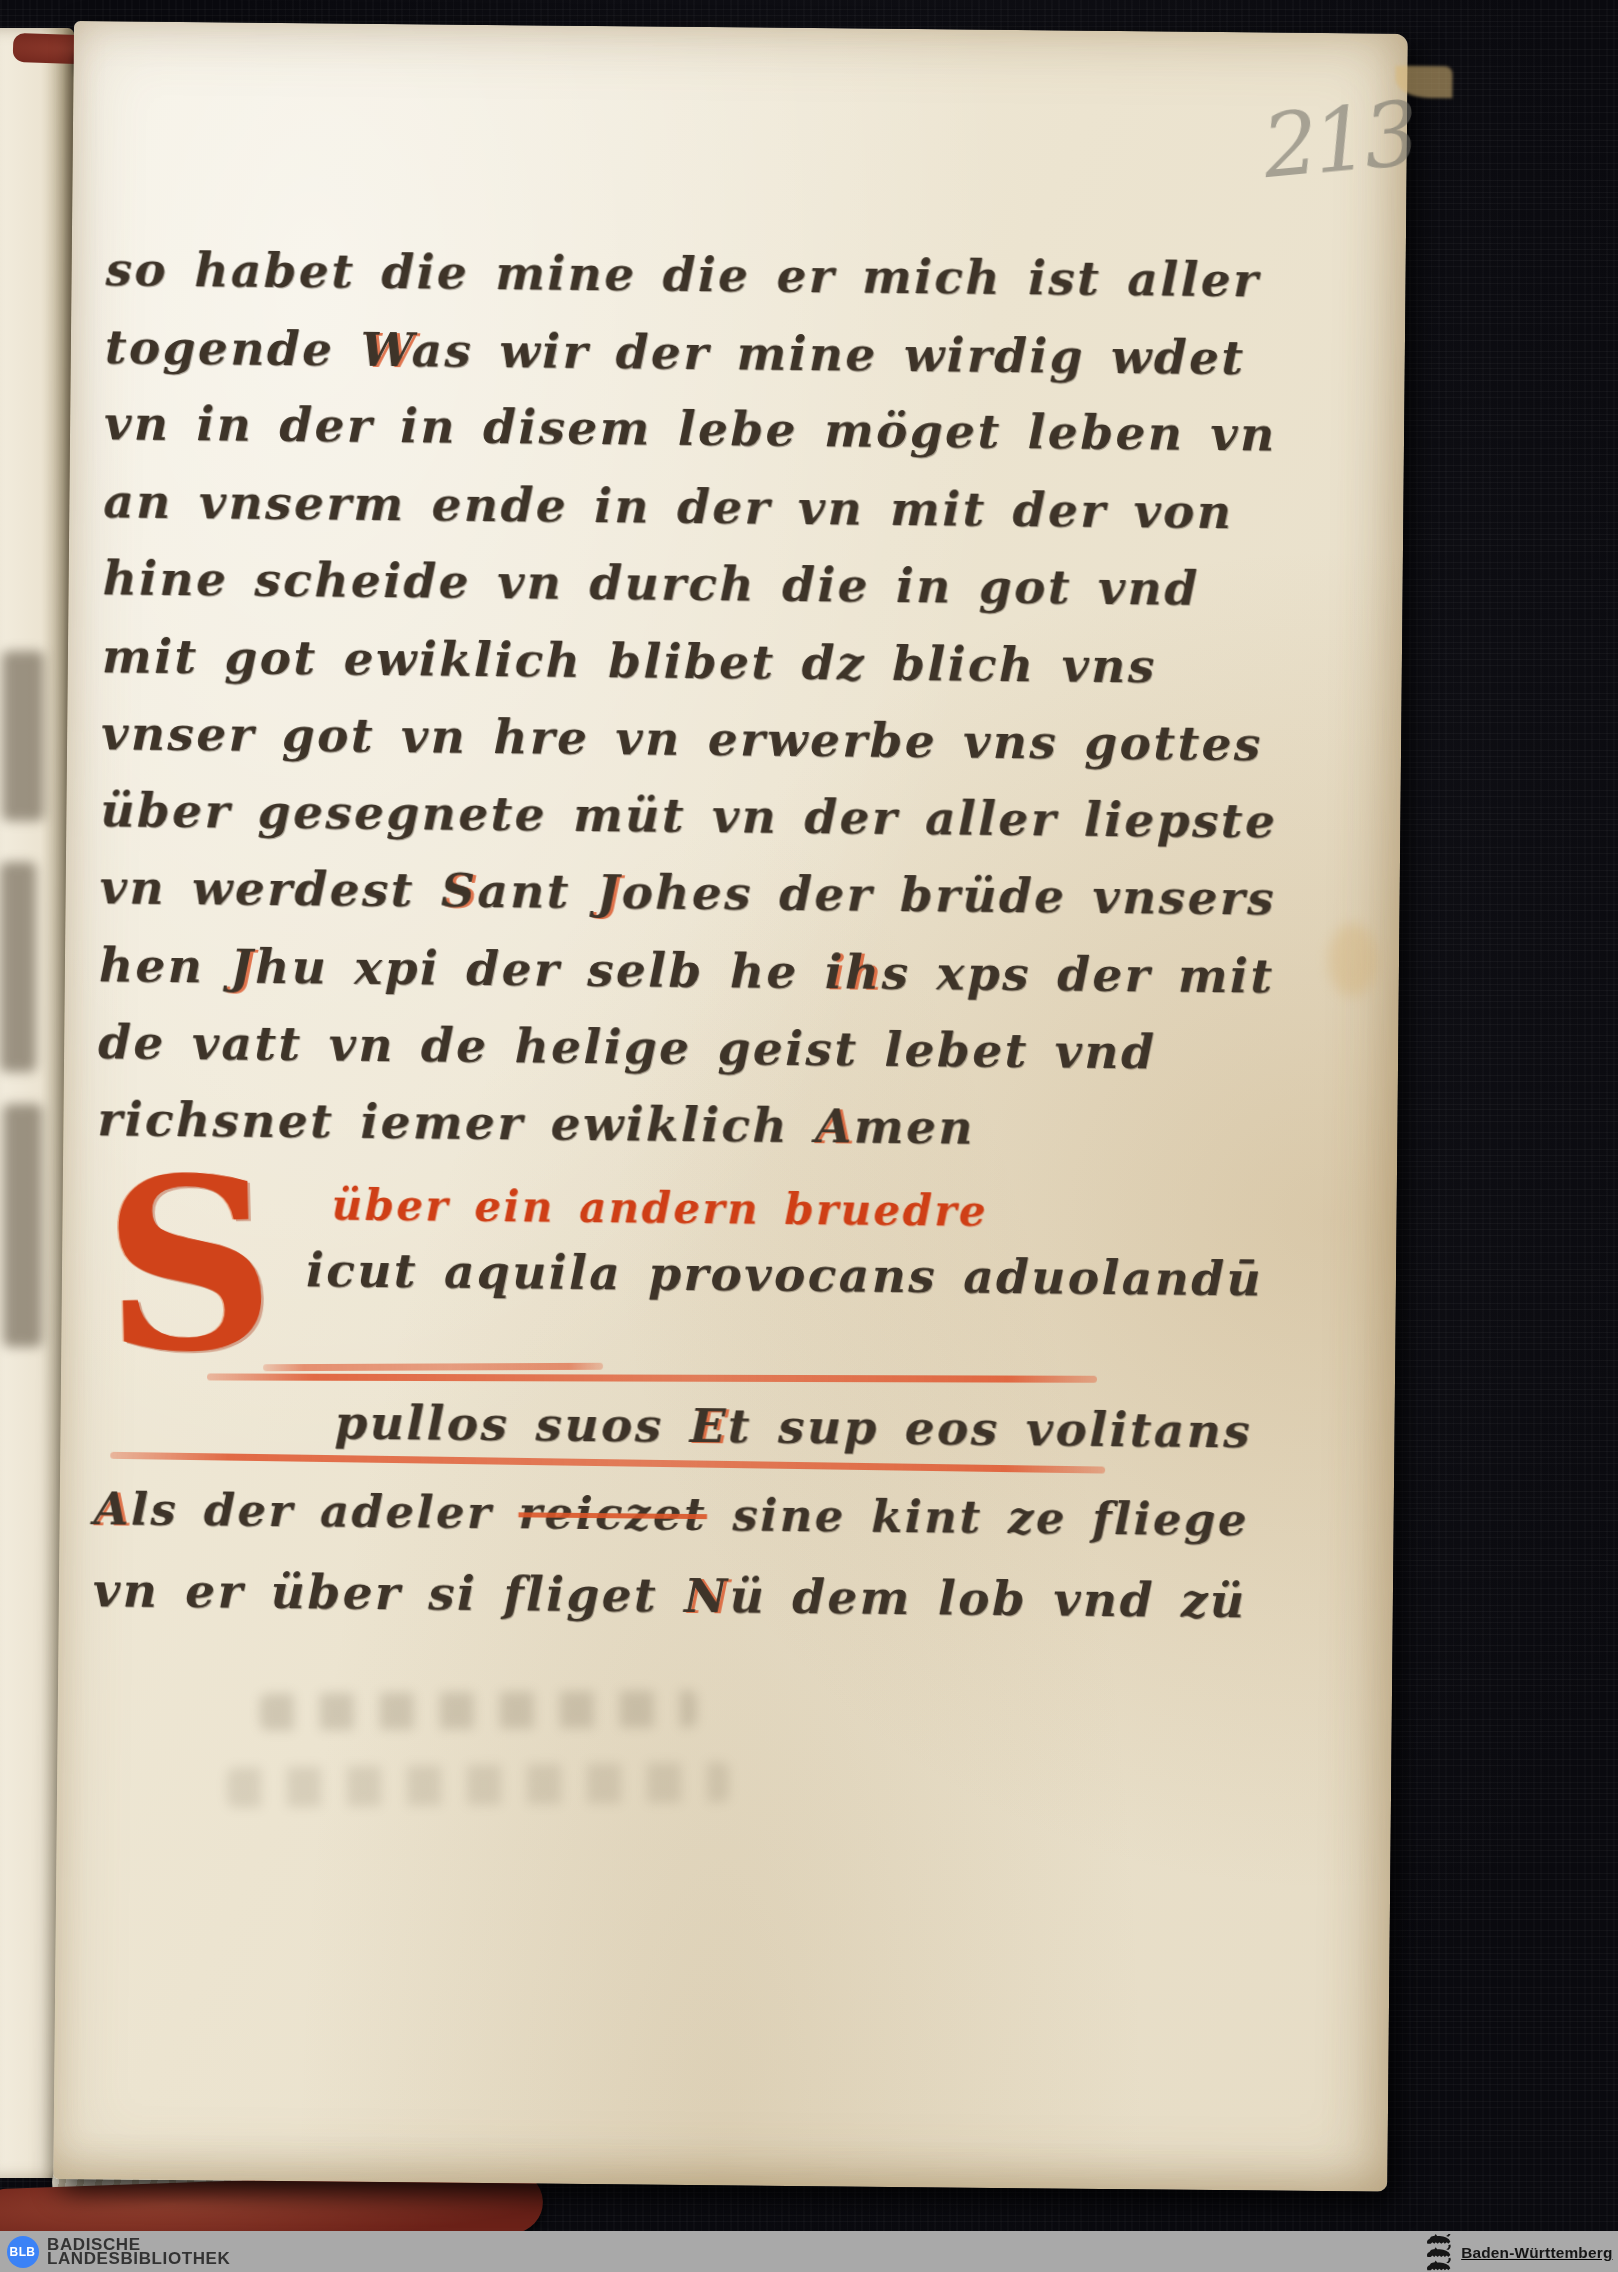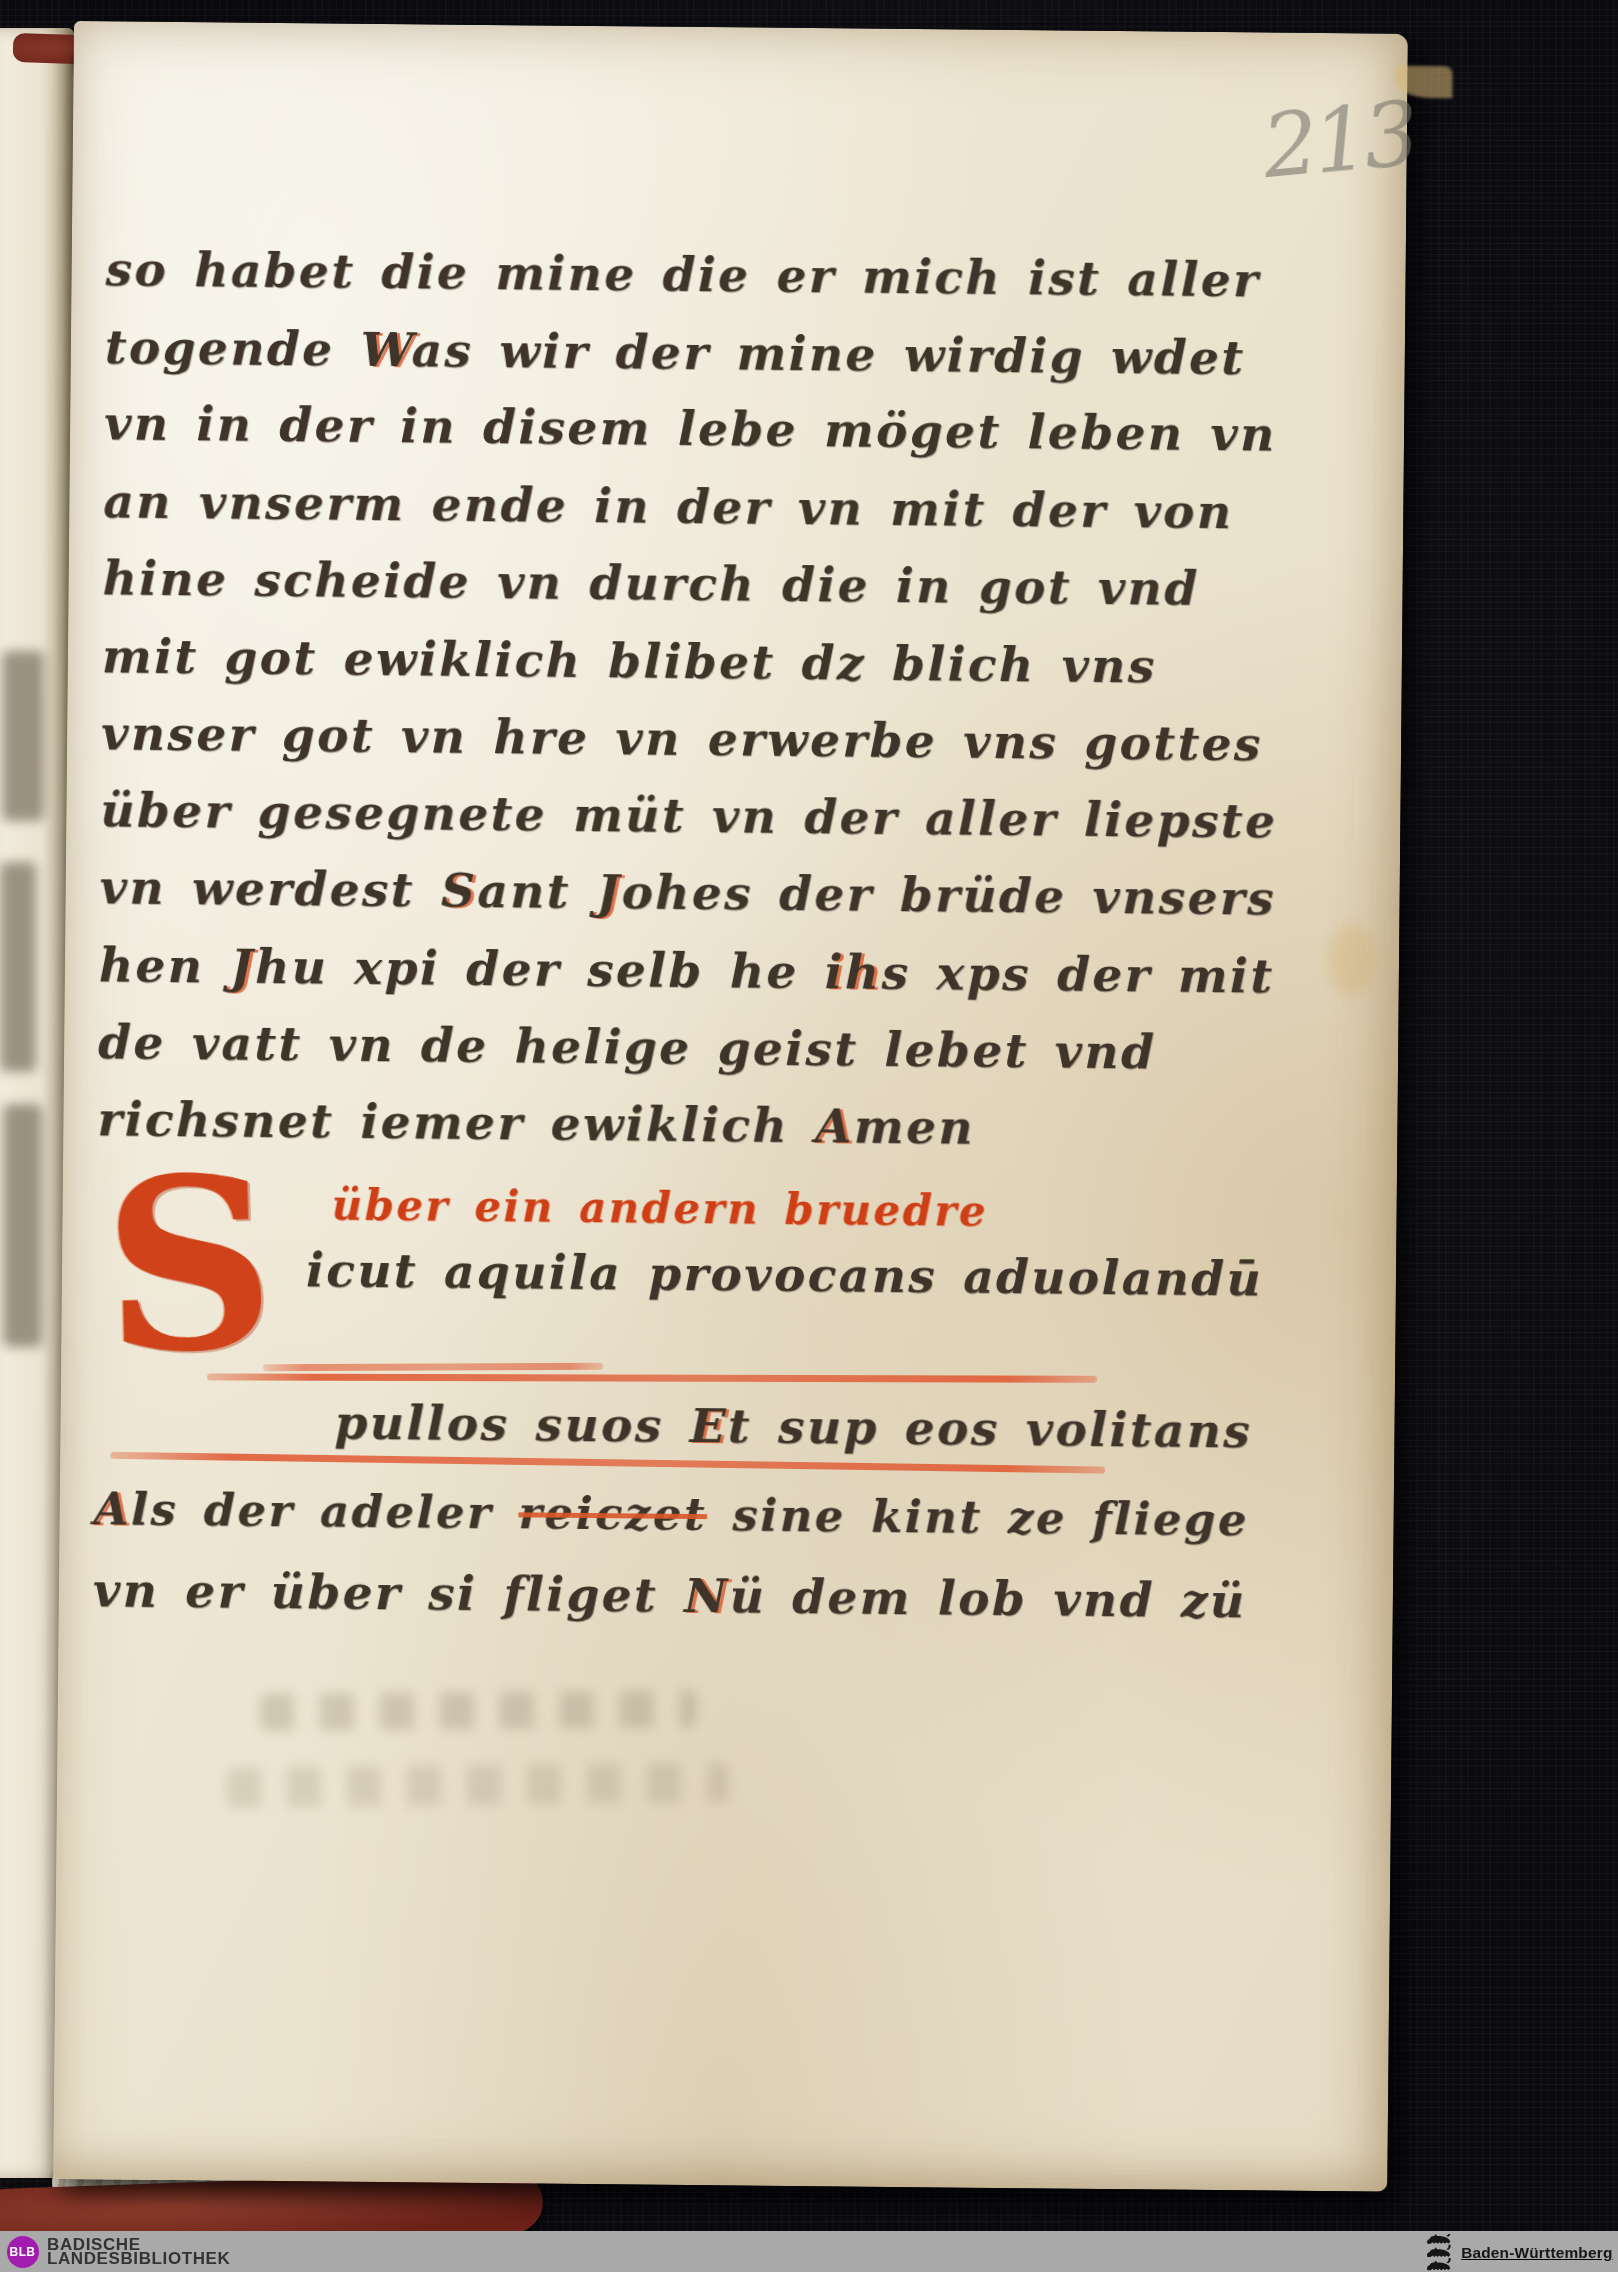--- a/index.html
+++ b/index.html
@@ -100,21 +100,21 @@
 
   .ghost{position:absolute;filter:blur(5.7px);opacity:.3;border-radius:8px;
     background:repeating-linear-gradient(90deg,rgba(118,106,84,.8) 0 34px,transparent 34px 60px);}
   .g1{left:202px;top:1667px;width:437px;height:37px;transform:rotate(-1deg);}
   .g2{left:170px;top:1740px;width:502px;height:40px;transform:rotate(-1.2deg);opacity:.22;}
 
   
   .footer{position:absolute;left:0;top:2231px;width:1619px;height:42px;background:#a9a9a9;}
   .blb-badge{
     position:absolute;left:6.5px;top:4.9px;width:32px;height:32px;border-radius:50%;
-    background:#a21caf;color:#fff;font-weight:700;font-size:12px;line-height:32px;text-align:center;letter-spacing:0.4px;
+    background:#3b82f6;color:#fff;font-weight:700;font-size:12px;line-height:32px;text-align:center;letter-spacing:0.4px;
   }
   .blb-name{position:absolute;left:47px;top:6.5px;color:#333;font-weight:700;font-size:17px;line-height:14.6px;letter-spacing:0.6px;}
   .bw-group{position:absolute;right:6.5px;top:0;height:44px;display:flex;align-items:center;gap:8px;text-decoration:underline;}
   .bw-lions{width:29px;height:39px;}
   .bw-text{color:#161616;font-size:15.4px;font-weight:600;letter-spacing:0.2px;}
 </style>
 </head>
 <body>
 
 <div class="stage">

